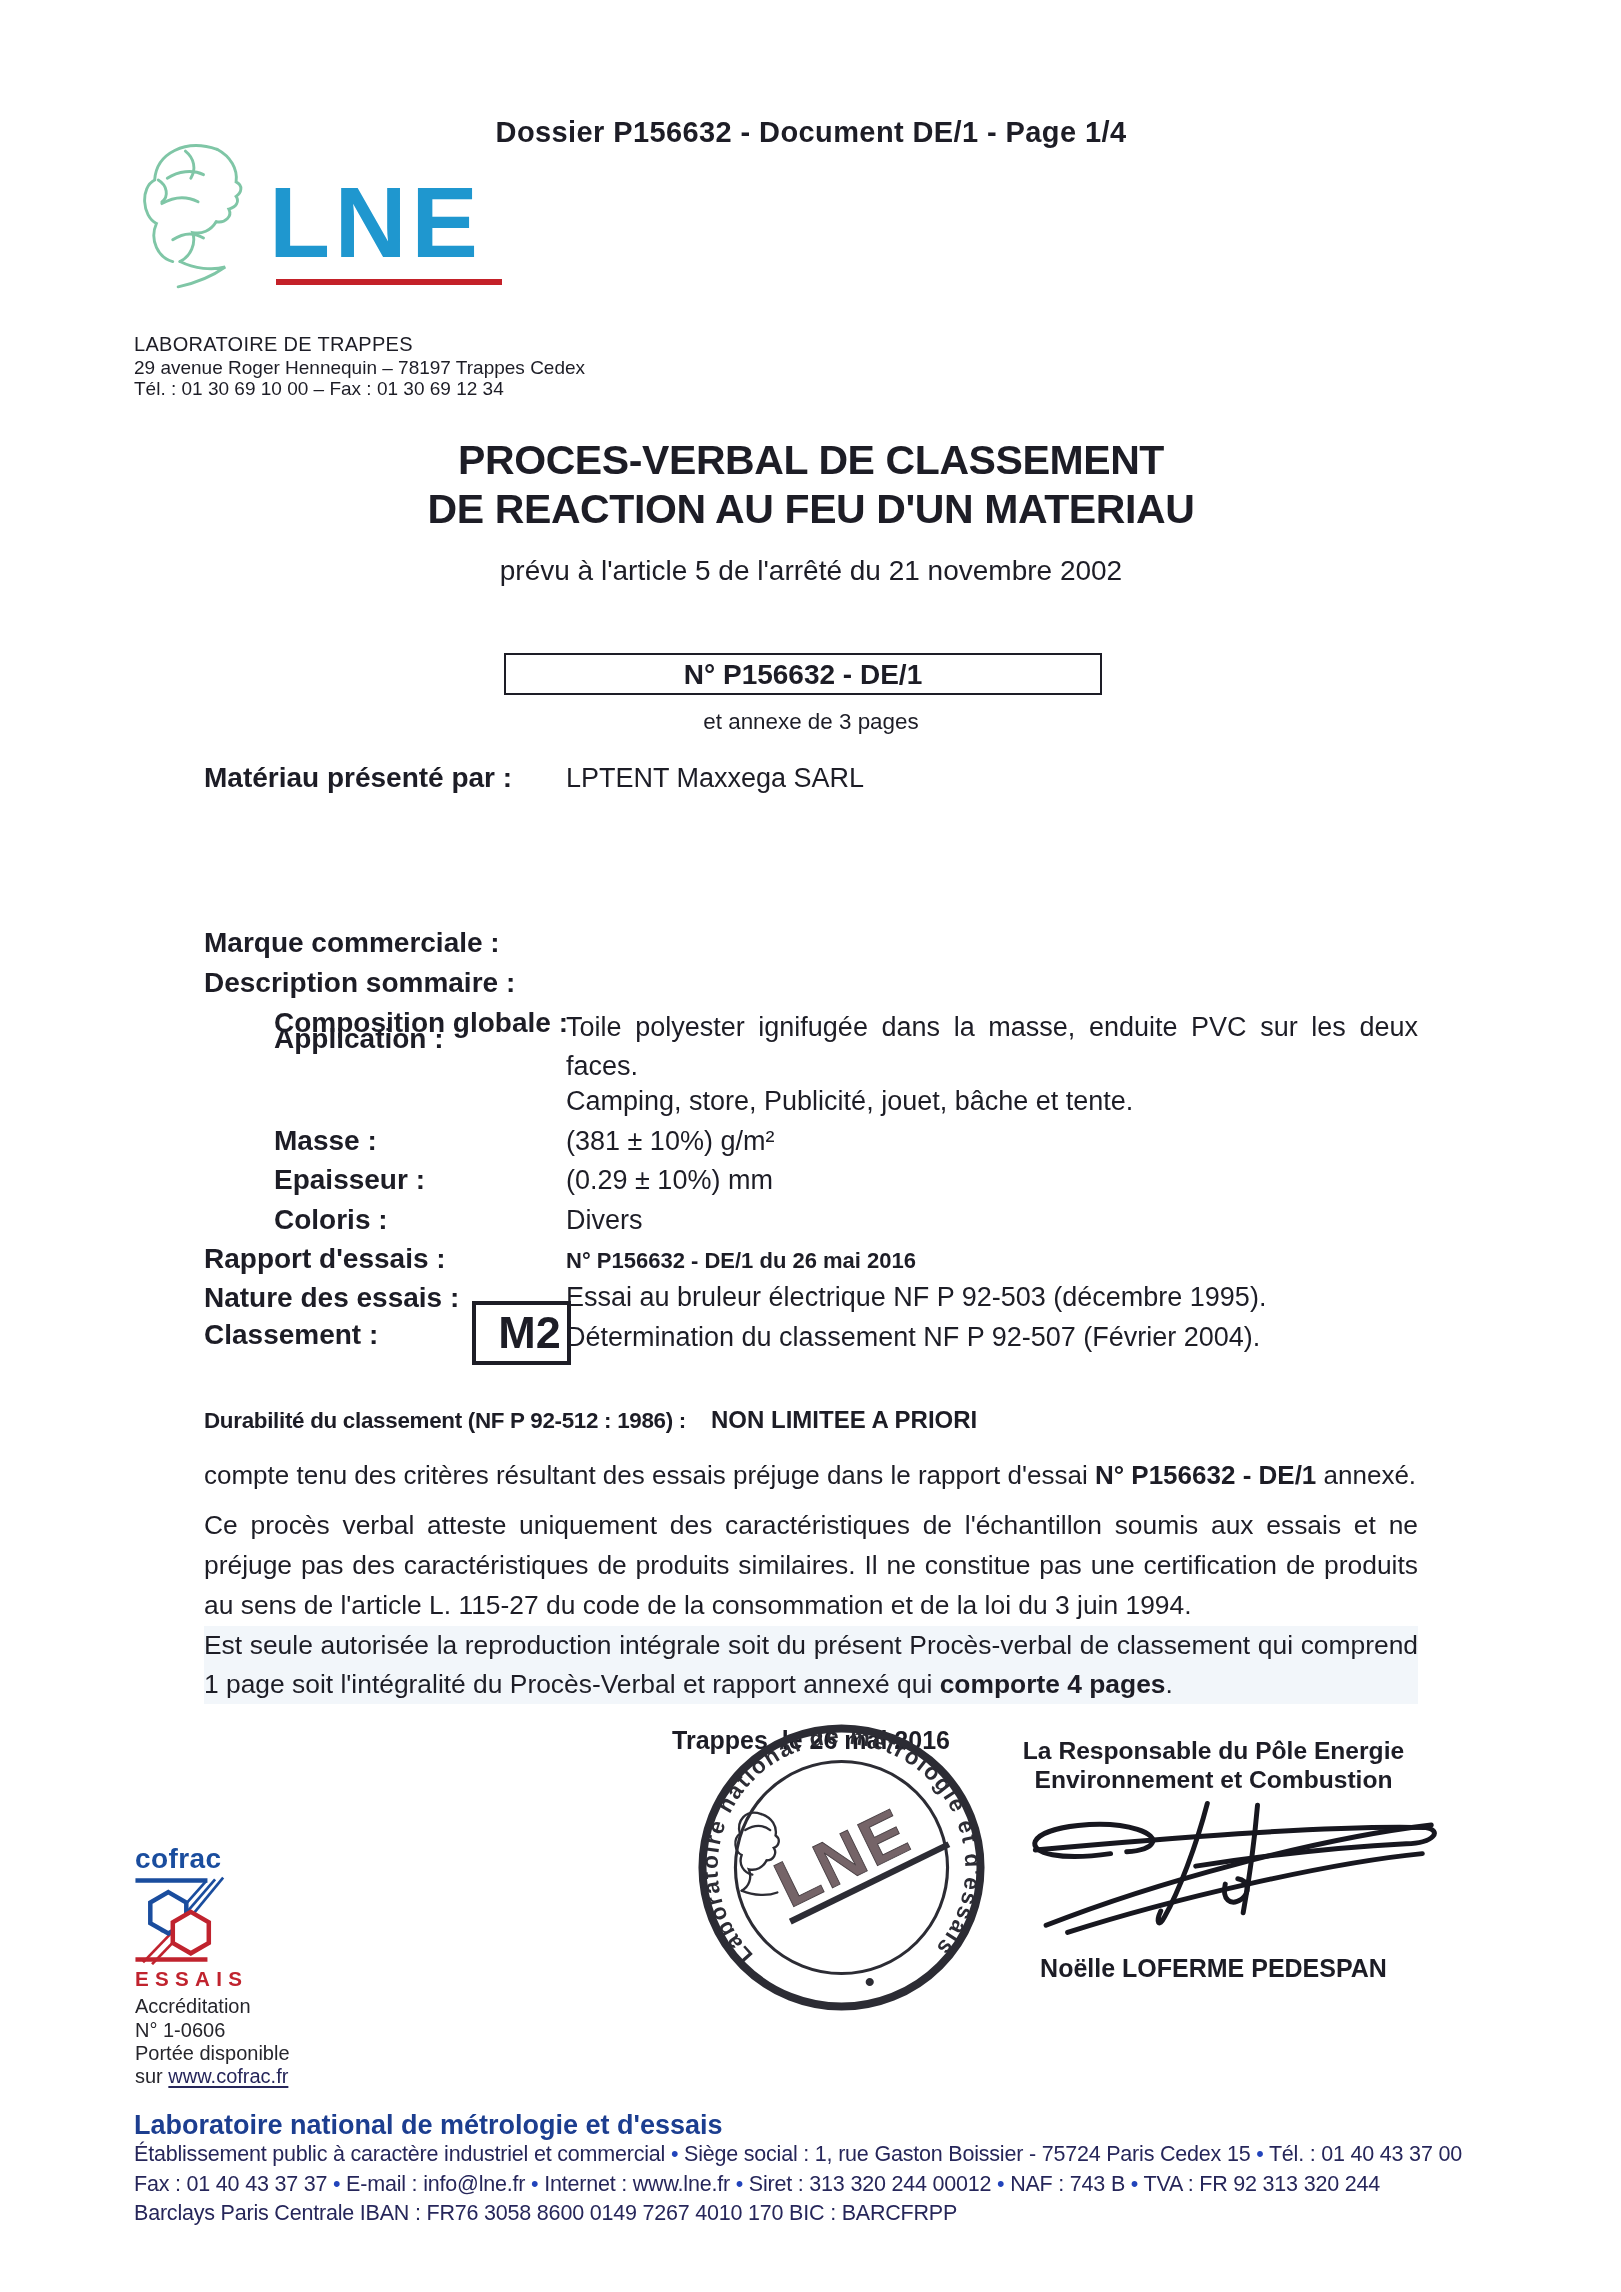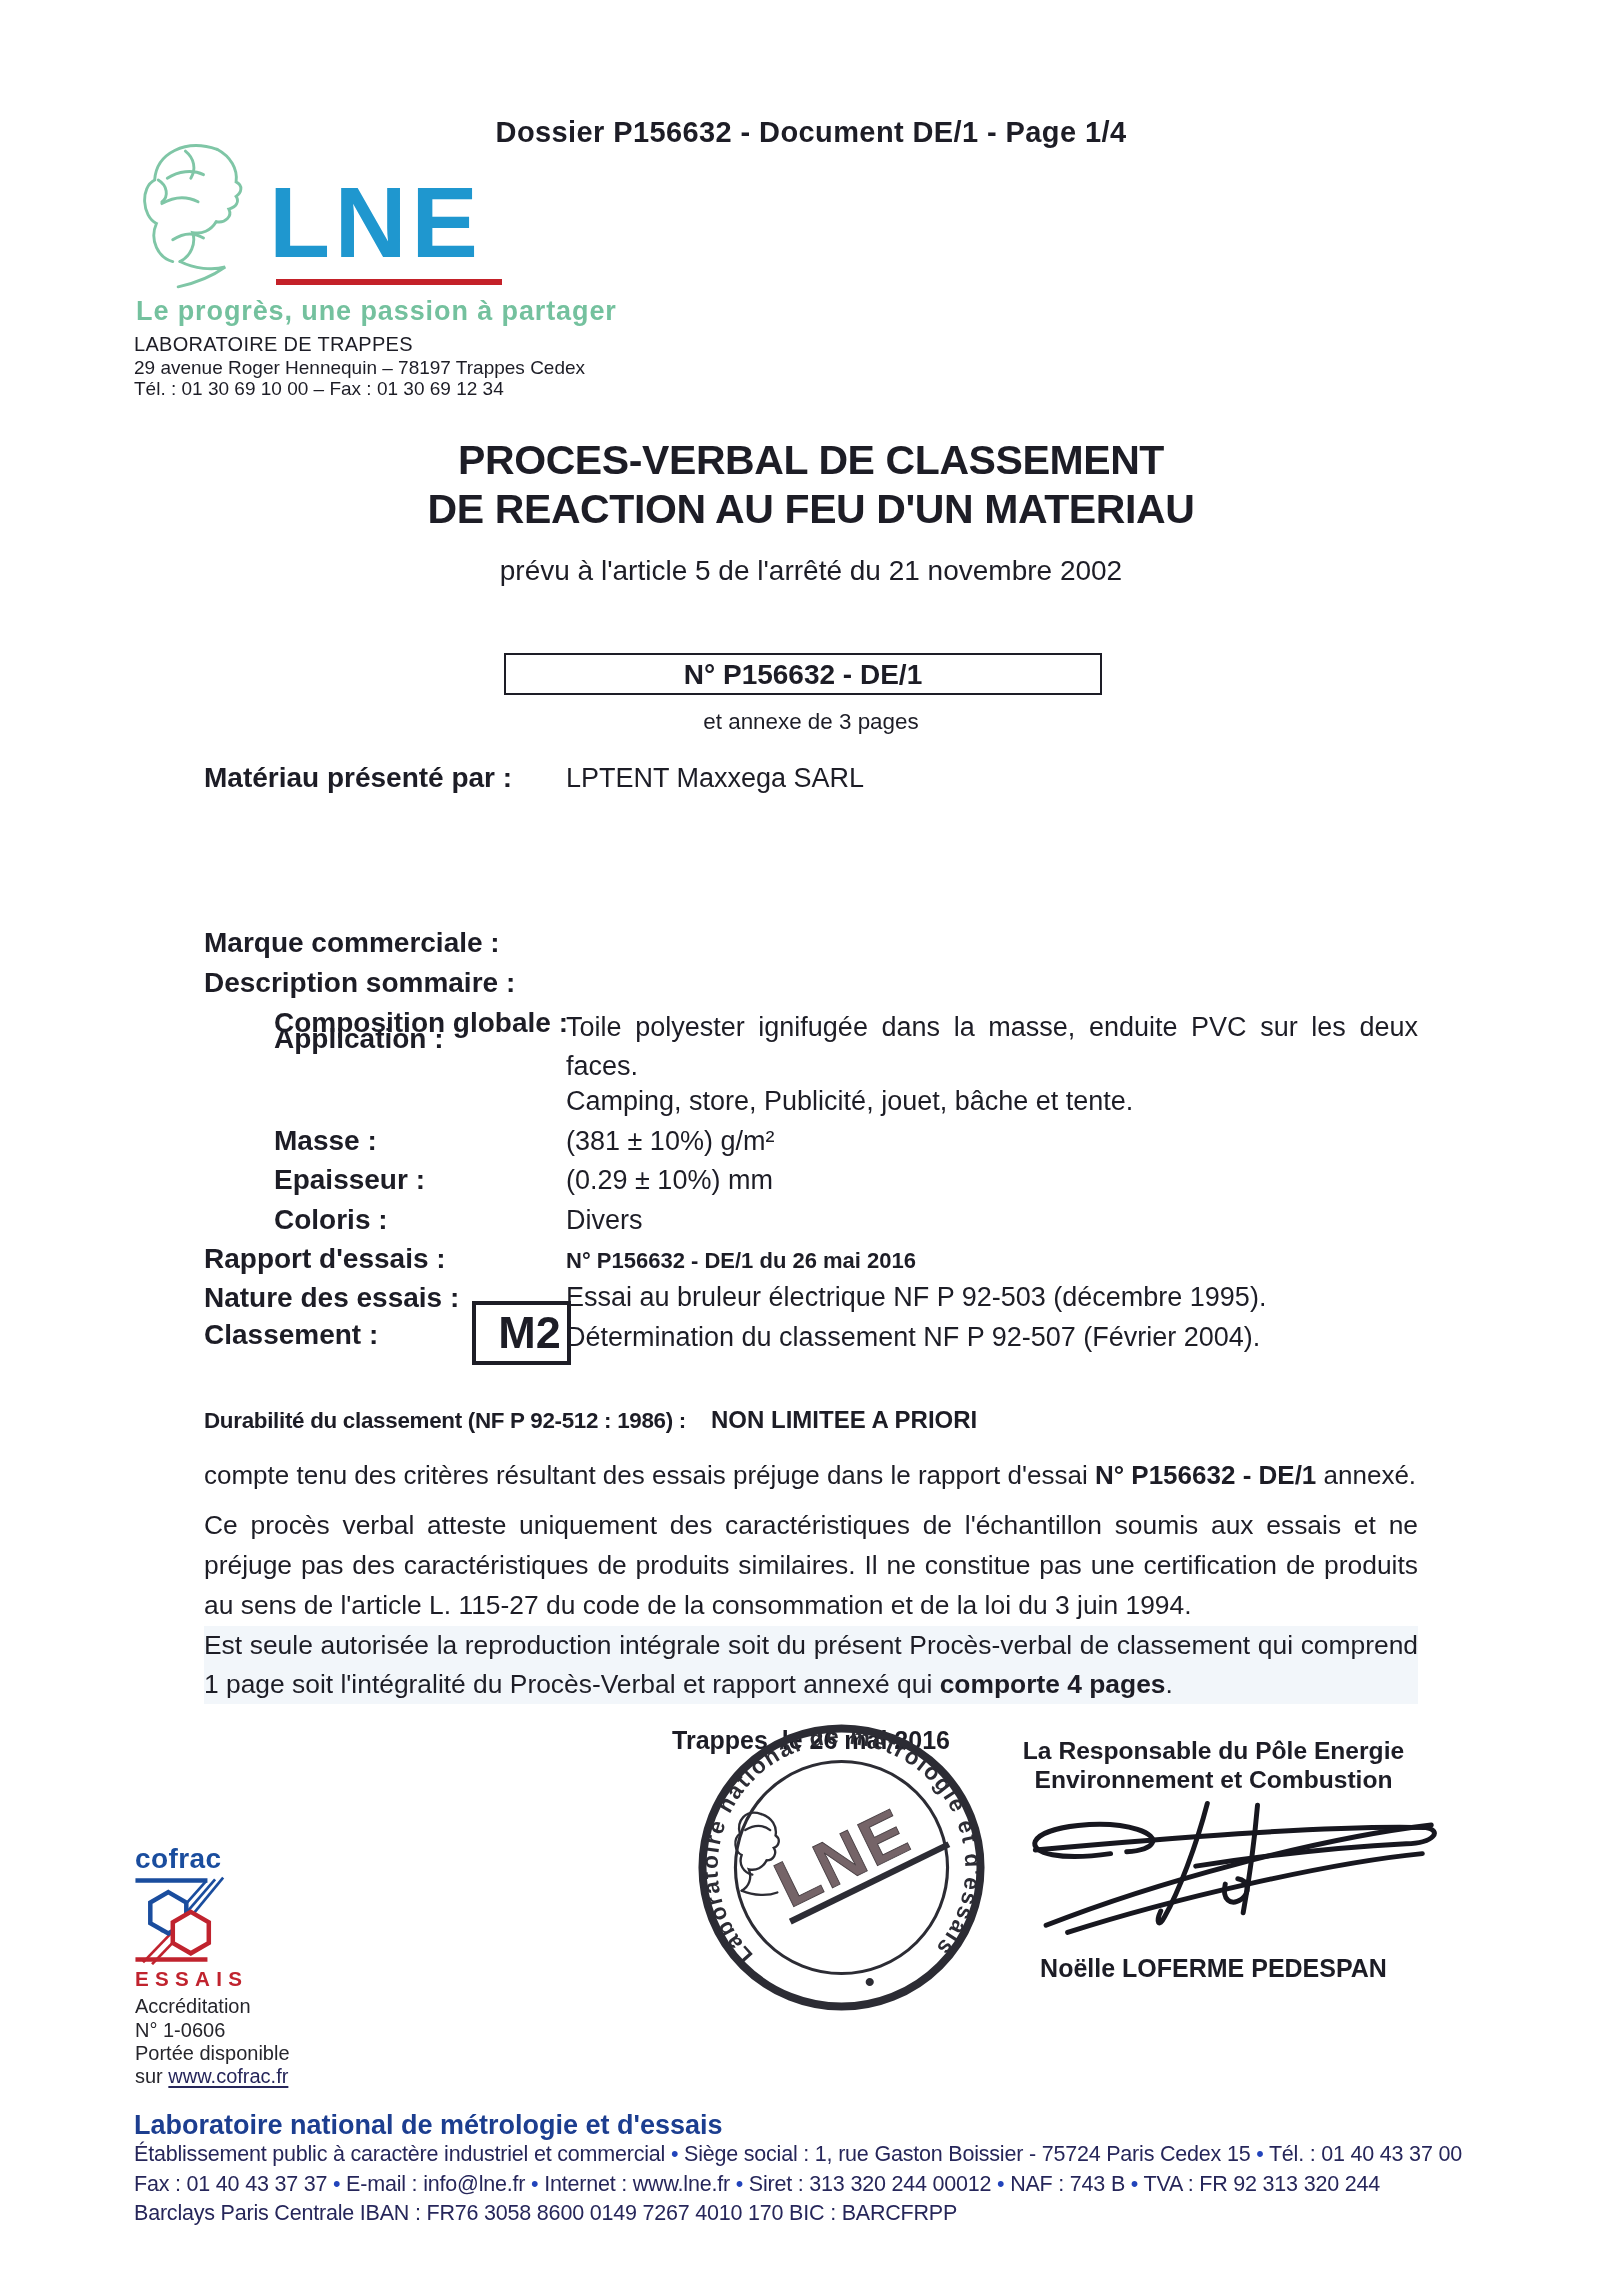--- a/index.html
+++ b/index.html
@@ -66,21 +66,20 @@
       <path d="M 40 50 C 52 42 68 40 80 46"></path>
       <path d="M 34 78 C 48 70 62 70 74 76"></path>
       <path d="M 46 118 C 58 110 70 110 80 116"></path>
       <path d="M 54 142 C 70 150 90 152 104 148 C 90 158 70 166 52 170"></path>
       <path d="M 30 52 C 40 58 42 70 34 76"></path>
       <path d="M 60 20 C 70 28 72 40 66 50"></path>
     </g>
   </svg>
   <div class="abs lne-word">LNE</div>
   <div class="abs lne-underline"></div>
-  <div class="abs tagline">Le progrès, une passion à partager</div>
   <div class="abs lab-name">LABORATOIRE DE TRAPPES</div>
   <div class="abs lab-addr">29 avenue Roger Hennequin – 78197 Trappes Cedex</div>
   <div class="abs lab-tel">Tél. : 01 30 69 10 00 – Fax : 01 30 69 12 34</div>
 
   <div class="abs ctr t1">PROCES-VERBAL DE CLASSEMENT</div>
   <div class="abs ctr t2">DE REACTION AU FEU D'UN MATERIAU</div>
   <div class="abs ctr subtitle">prévu à l'article 5 de l'arrêté du 21 novembre 2002</div>
   <div class="abs refbox">
     <span>N° P156632 - DE/1</span>
   </div>

